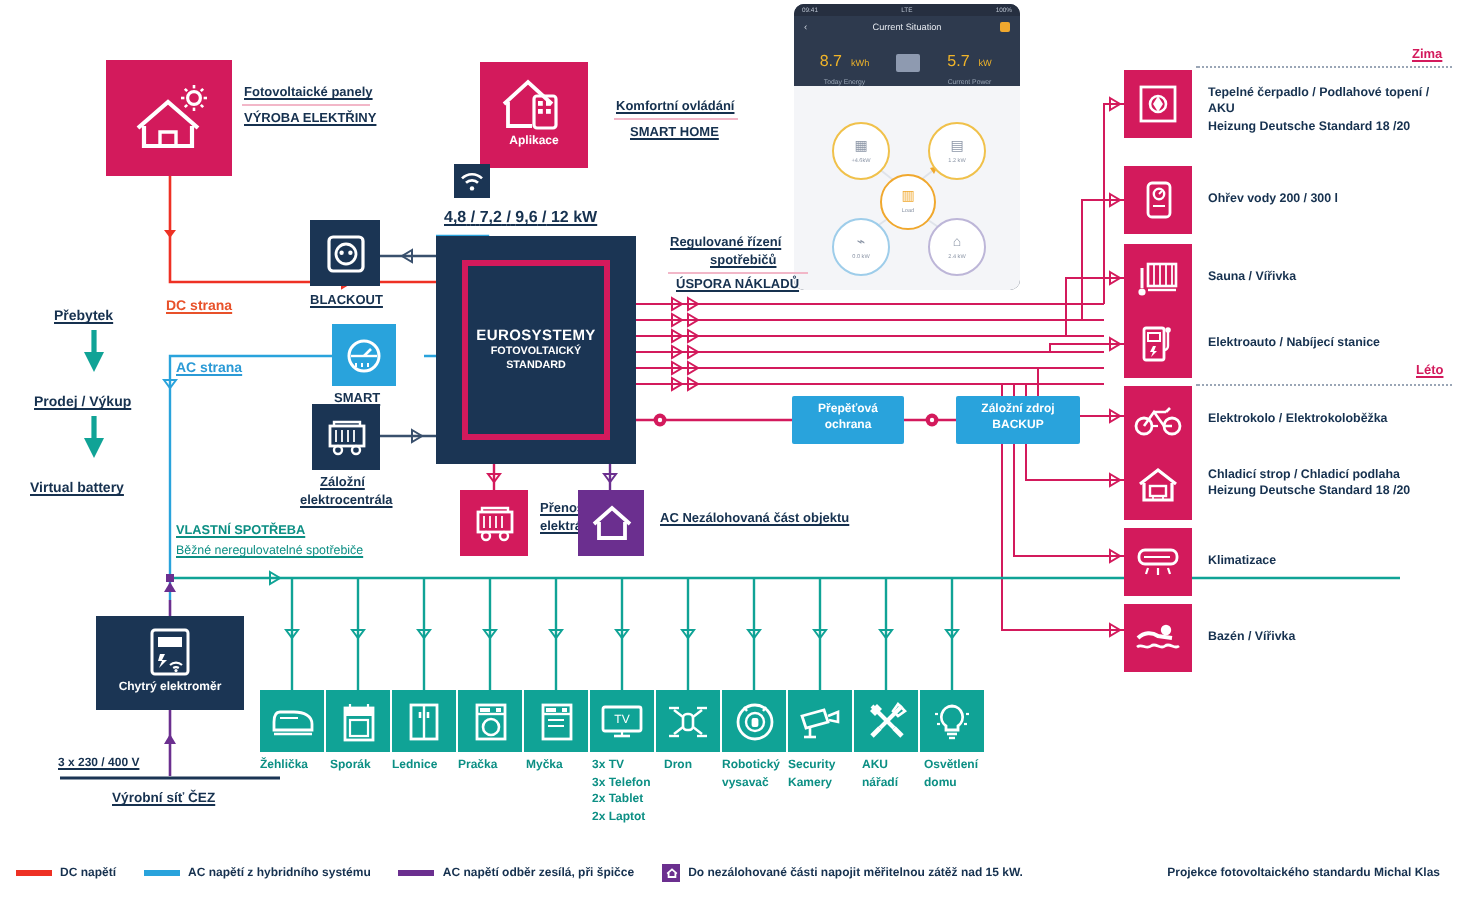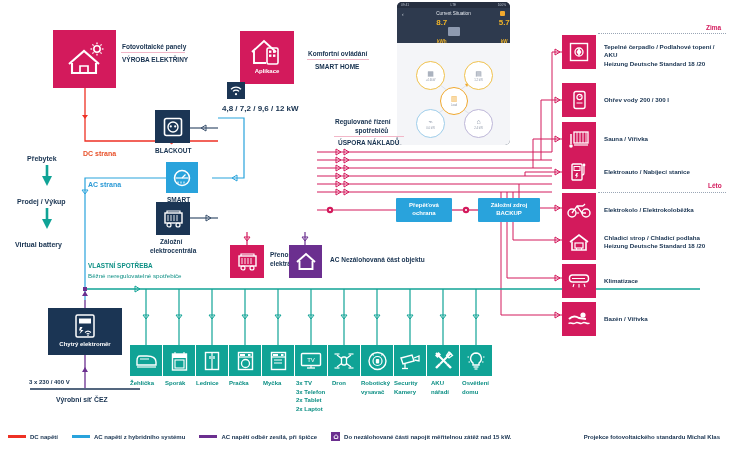--- a/index.html
+++ b/index.html
@@ -10,21 +10,21 @@
   
   .tile{position:absolute;display:flex;align-items:center;justify-content:center;
         flex-direction:column;box-sizing:border-box;}
   .tile svg{display:block;}
   .crim{background:#d31a5c;}
   .navy{background:#1b3554;}
   .teal{background:#10a396;}
   .blue{background:#29a3dc;}
   .purp{background:#6b2f8f;}
   
-  .lbl{position:absolute;font-size:6.5px;font-weight:bold;line-height:1.3;}
+  .lbl{position:absolute;font-size:6.5px;font-weight:bold;line-height:1.3;text-decoration:underline;}
   .lbl.crimt{color:#d31a5c;}
   .lbl.tealt{color:#0c8f84;}
   .lbl.bluet{color:#2b9ad6;}
   .lbl.navyt{color:#16314f;}
   .lbl.orgt{color:#e8512a;}
   .tlabel{position:absolute;font-size:6px;font-weight:bold;color:#0c8f84;
           line-height:1.45;text-align:left;}
   .rlabel{position:absolute;font-size:6.2px;font-weight:bold;color:#16314f;
           line-height:1.35;}
   .tilecap{font-size:6px;font-weight:bold;color:#fff;margin-top:1px;}
@@ -47,21 +47,21 @@
          justify-content:space-between;padding:0 4px;}
   #phone .status span{font-size:3.2px;color:#b9c2cf;}
   #phone .navbar{height:11px;display:flex;align-items:center;
          justify-content:center;position:relative;}
   #phone .navbar .ttl{font-size:4.6px;color:#e6eaf0;}
   #phone .navbar .bk{position:absolute;left:5px;font-size:5px;color:#cfd6e0;}
   #phone .navbar .bell{position:absolute;right:5px;width:5px;height:5px;
          background:#f0a82e;border-radius:1px;}
   #phone .stats{display:flex;height:24px;align-items:center;}
   #phone .stcol{flex:1;text-align:center;}
-  #phone .big{font-size:8px;font-weight:bold;color:#f0b429;padding-left:39px;}
+  #phone .big{font-size:8px;font-weight:normal;color:#f0b429;}
   #phone .big.u{font-size:4.6px;}
   #phone .sub{font-size:3.4px;color:#9aa6b6;margin-top:1px;}
   #phone .midicon{width:12px;height:9px;background:#8e9ab0;border-radius:1px;
          align-self:center;}
   #phone .body{background:#f4f5f8;height:102px;position:relative;}
   .pnode{position:absolute;border-radius:50%;background:#fff;
          display:flex;flex-direction:column;align-items:center;justify-content:center;}
   .pnode .pv{font-size:2.8px;color:#8b95a6;margin-top:1px;}
   .pnode .gi{font-size:7px;line-height:7px;}
   
@@ -353,20 +353,27 @@
 
   <div class="lbl" style="left:222px;top:104px;font-size:8px;">
     <span class="navyt">4,8</span>
     <span class="crimt">/</span>
     <span class="navyt">7,2</span>
     <span class="crimt">/</span>
     <span class="navyt">9,6</span>
     <span class="crimt">/</span>
     <span class="navyt">12 kW</span>
   </div>
+  <div id="inverter" style="left:218px;top:118px;width:100px;height:114px;">
+    <div class="inner">
+      <div class="t1">EUROSYSTEMY</div>
+      <div class="t2">FOTOVOLTAICKÝ</div>
+      <div class="t2" style="margin-top:0;">STANDARD</div>
+    </div>
+  </div>
 
   <div class="lbl navyt" style="left:335px;top:118px;">Regulované řízení</div>
   <div class="lbl navyt" style="left:355px;top:127px;">spotřebičů</div>
   <div class="abs" style="left:334px;top:136px;width:70px;height:1px;background:#f2b7c8;"></div>
   <div class="lbl navyt" style="left:338px;top:139px;">ÚSPORA NÁKLADŮ</div>
 
   <div class="tile crim" style="left:230px;top:245px;width:34px;height:33px;">
     <svg width="21" height="19" viewBox="0 0 21 19">
       <rect x="2" y="4" width="17" height="10" fill="none" stroke="#fff" stroke-width="1.4"></rect>
       <path d="M4 4 L4 2 L17 2 L17 4" fill="none" stroke="#fff" stroke-width="1.2"></path>

